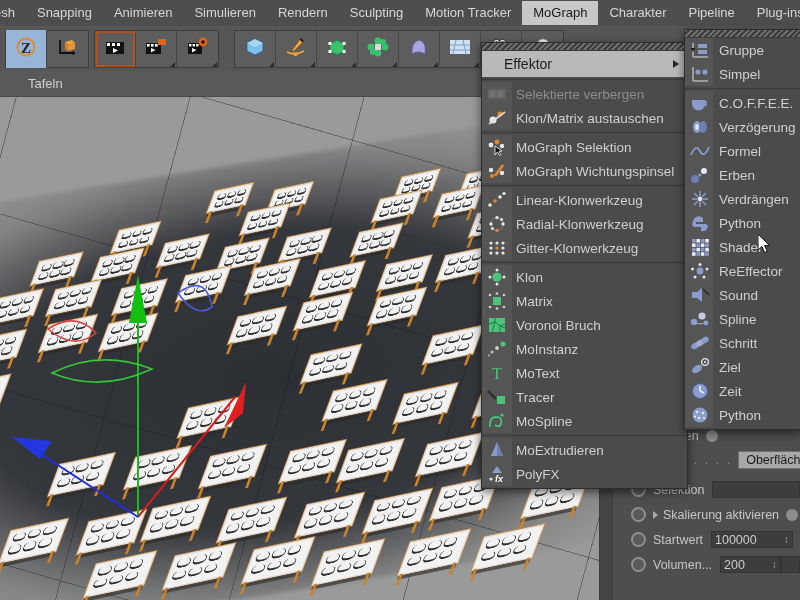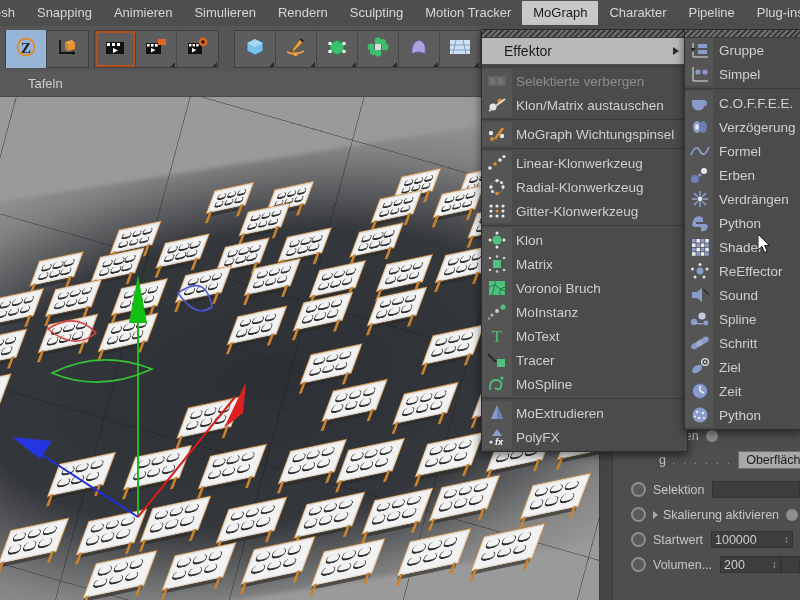--- a/index.html
+++ b/index.html
@@ -1010,21 +1010,21 @@
         <span class="alab">Volumen...</span>
         <span class="afield" style="width:74px;margin-left:8px;">
           <span>200</span>
           <span class="spin">↕</span>
         </span>
         <span class="afield" style="width:22px;"></span>
       </div>
     </div>
   </div>
 
-  <div class="menu" id="mograph-menu" style="left:481px;top:29px;width:205px;">
+  <div class="menu" id="mograph-menu" style="left:481px;top:42px;width:205px;">
       <div class="tearoff"></div>
       <div class="mrow hdr">
         <span>Effektor</span>
         <span class="arrow"></span>
       </div>
       <div class="msep"></div>
       <div style="position: relative;">
         <div class="gutter" style="top: 0px; bottom: 0px; width: 30px;"></div>
         <div class="mrow dis">
           <span class="ic" style="opacity: 0.45;"><svg viewBox="0 0 22 20" width="22" height="20">
@@ -1039,20 +1039,29 @@
               <circle cx="7" cy="12" r="3.5" fill="#e8e8e8"></circle>
               <circle cx="14" cy="6" r="2.6" fill="#e08a2e"></circle>
               <line x1="3" y1="16" x2="19" y2="4" stroke="#ddd" stroke-width="1.6"></line>
             </svg></span>
           <span>Klon/Matrix austauschen</span>
         </div>
       </div>
       <div class="msep"></div>
       <div style="position: relative;">
         <div class="gutter" style="top: 0px; bottom: 0px; width: 30px;"></div>
+        <div class="mrow">
+          <span class="ic"><svg viewBox="0 0 22 20" width="22" height="20">
+              <circle cx="5" cy="8" r="2.4" fill="#e8e8e8"></circle>
+              <circle cx="11" cy="5" r="2.4" fill="#e08a2e"></circle>
+              <circle cx="16" cy="9" r="2.2" fill="#e8e8e8"></circle>
+              <polygon points="9,9 9,18 11.5,15 13.5,18.5 15,17.5 13,14.5 16,14" fill="#111" stroke="#fff" stroke-width=".8"></polygon>
+            </svg></span>
+          <span>MoGraph Selektion</span>
+        </div>
         <div class="mrow">
           <span class="ic"><svg viewBox="0 0 22 20" width="22" height="20">
               <circle cx="5" cy="9" r="2.2" fill="#e8e8e8"></circle>
               <circle cx="16" cy="12" r="2.2" fill="#e8e8e8"></circle>
               <circle cx="6" cy="15" r="2" fill="#e08a2e"></circle>
               <line x1="9" y1="15" x2="17" y2="4" stroke="#e08a2e" stroke-width="2.6"></line>
             </svg></span>
           <span>MoGraph Wichtungspinsel</span>
         </div>
       </div>

